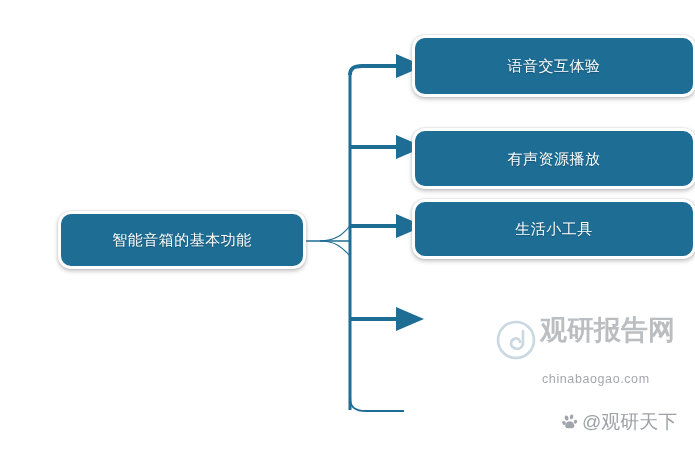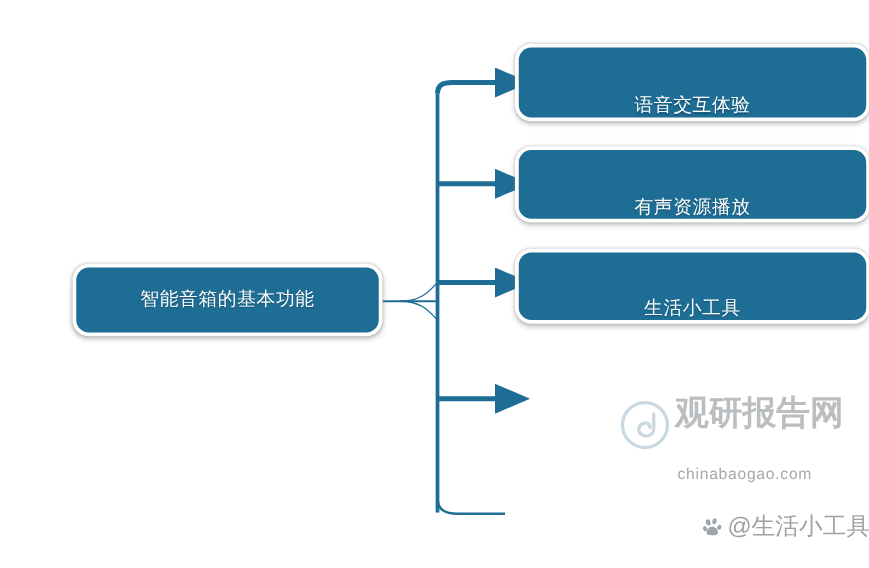--- a/index.html
+++ b/index.html
@@ -55,24 +55,23 @@
   }
   .node.root {
     left: 58px;
     top: 211px;
     width: 248px;
     height: 58px;
   }
   .node.leaf {
     left: 412px;
     width: 284px;
-    align-items: flex-end;
   }
   .leaf-0 { top: 35px;  height: 62px; }
-  .leaf-1 { top: 117px; height: 61px; }
+  .leaf-1 { top: 128px; height: 61px; }
   .leaf-2 { top: 199px; height: 60px; }
   .leaf-3 { top: 288px; height: 60px; }
   .leaf-4 { top: 375px; height: 50px; }
 
   
   .wm-center {
     position: absolute;
     left: 496px;
     top: 316px;
     display: flex;
@@ -190,16 +189,16 @@
   </div>
 
   <div class="wm-bottom">
     <svg class="wm-paw" viewBox="0 0 24 24">
       <ellipse cx="6.5" cy="7" rx="2.6" ry="3.6" fill="#8f969c" transform="rotate(-18 6.5 7)"></ellipse>
       <ellipse cx="13.5" cy="5.6" rx="2.4" ry="3.4" fill="#8f969c" transform="rotate(12 13.5 5.6)"></ellipse>
       <ellipse cx="2.9" cy="14" rx="2.3" ry="2.9" fill="#8f969c" transform="rotate(-30 2.9 14)"></ellipse>
       <ellipse cx="19" cy="12.4" rx="2.3" ry="2.9" fill="#8f969c" transform="rotate(28 19 12.4)"></ellipse>
       <path d="M11,11.5 C15,11.5 18,16 17.4,19 C17,21.4 14,21.6 11,21.6 C8,21.6 5,21.4 4.6,19 C4,16 7,11.5 11,11.5 Z" fill="#8f969c"></path>
     </svg>
-    <span class="wm-bottom-text">@生活小工具</span>
+    <span class="wm-bottom-text">@观研天下</span>
   </div>
 
 </div>
 
 </body></html>

